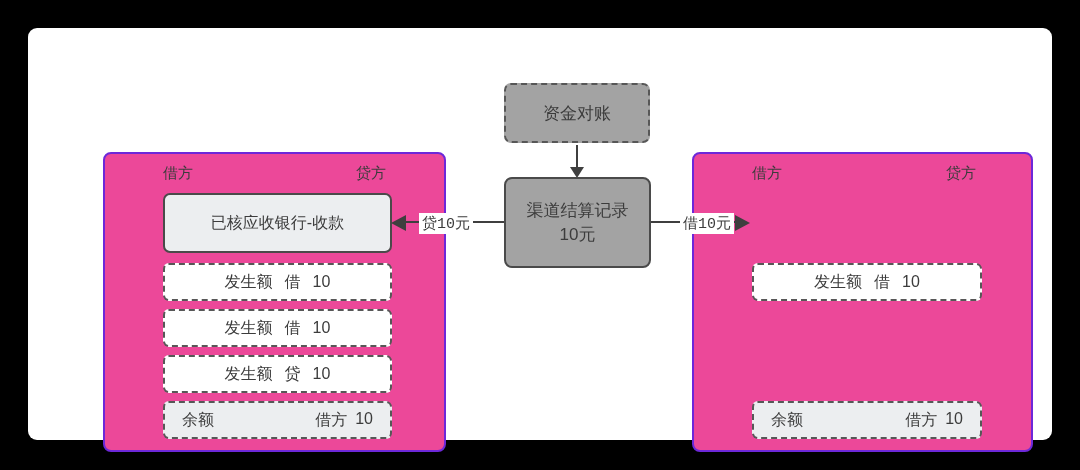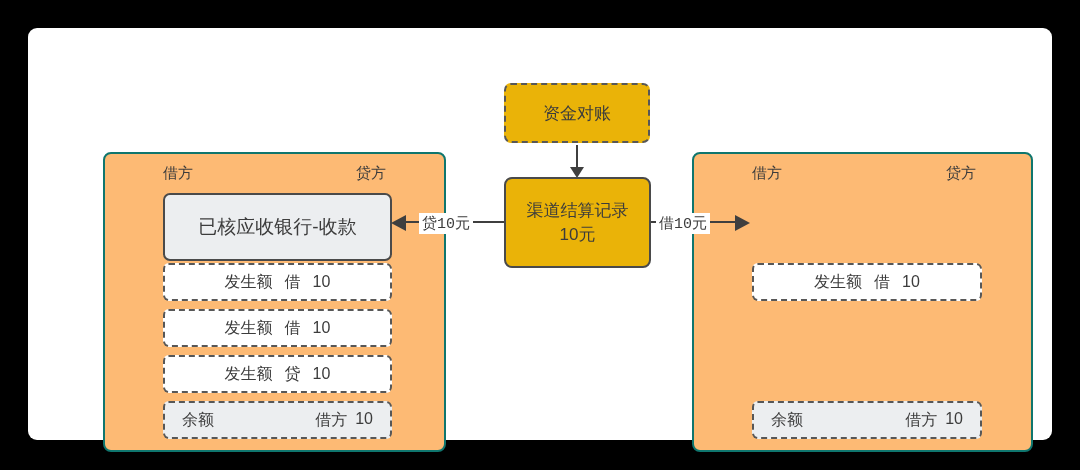--- a/index.html
+++ b/index.html
@@ -10,49 +10,49 @@
     color:#3c3c3c;
   }
   .canvas{
     position:absolute;left:28px;top:28px;width:1024px;height:412px;
     background:#ffffff;border-radius:9px;
   }
   
   .node{
     position:absolute;box-sizing:border-box;
     display:flex;align-items:center;justify-content:center;
-    text-align:center;background:#eab308;
+    text-align:center;background:#a3a3a3;
   }
   .solid{border:2px solid #4a4a4a;border-radius:8px;align-items:center;}
   .dashedb{border:2px dashed #575757;border-radius:7px;}
   
   .recon{left:476px;top:55px;width:146px;height:60px;font-size:17px;}
   
   .settlement{left:476px;top:149px;width:147px;height:91px;font-size:17px;flex-direction:column;line-height:24px;}
   
   .panel{
     position:absolute;top:124px;height:300px;box-sizing:border-box;
-    border:2px solid #0f766e;border-radius:8px;background:#fdba74;
+    border:2px solid #6d28d9;border-radius:8px;background:#ec4899;
   }
   .panel-left{left:75px;width:343px;}
   .panel-right{left:664px;width:341px;}
   .col-labels{
     position:absolute;left:58px;top:9px;height:20px;
     display:flex;justify-content:space-between;align-items:center;
     font-size:15px;color:#3c3c3c;box-sizing:border-box;padding-right:6px;
   }
   .panel-left .col-labels{width:229px;}
   .panel-right .col-labels{width:230px;}
   .inner{
     position:absolute;left:58px;box-sizing:border-box;
     display:flex;align-items:center;justify-content:center;
   }
   .panel-left .inner{width:229px;}
   .panel-right .inner{width:230px;}
-  .account{top:39px;height:68px;border:2px solid #4a4a4a;border-radius:7px;background:#eceef0;font-size:19px;}
+  .account{top:39px;height:60px;border:2px solid #4a4a4a;border-radius:7px;background:#eceef0;font-size:16px;}
   .entry{height:38px;border:2px dashed #575757;border-radius:6px;background:#fff;font-size:16px;column-gap:12px;}
   .e0{top:109px;}
   .e1{top:155px;}
   .e2{top:201px;}
   .balance{
     top:247px;height:38px;border:2px dashed #575757;border-radius:6px;
     background:#eceef0;font-size:16px;
     justify-content:space-between;padding:14px 17px;
   }
   .bal-right{display:flex;column-gap:8px;}
@@ -74,21 +74,21 @@
   .arrow-right{
     position:absolute;left:707px;top:187px;width:0;height:0;z-index:2;
     border-top:8px solid transparent;border-bottom:8px solid transparent;
     border-left:15px solid #3f3f3f;
   }
   .flow-label{
     position:absolute;top:185px;z-index:3;background:#ffffff;
     font-size:15px;padding:1px 3px;white-space:nowrap;font-family:Liberation Mono, monospace;
   }
   .flow-label-left{left:391px;}
-  .flow-label-right{left:628px;}
+  .flow-label-right{left:652px;}
 </style>
 </head>
 <body>
 
 <div class="canvas">
 
   <div class="node dashedb recon">
     <span>资金对账</span>
   </div>
 

